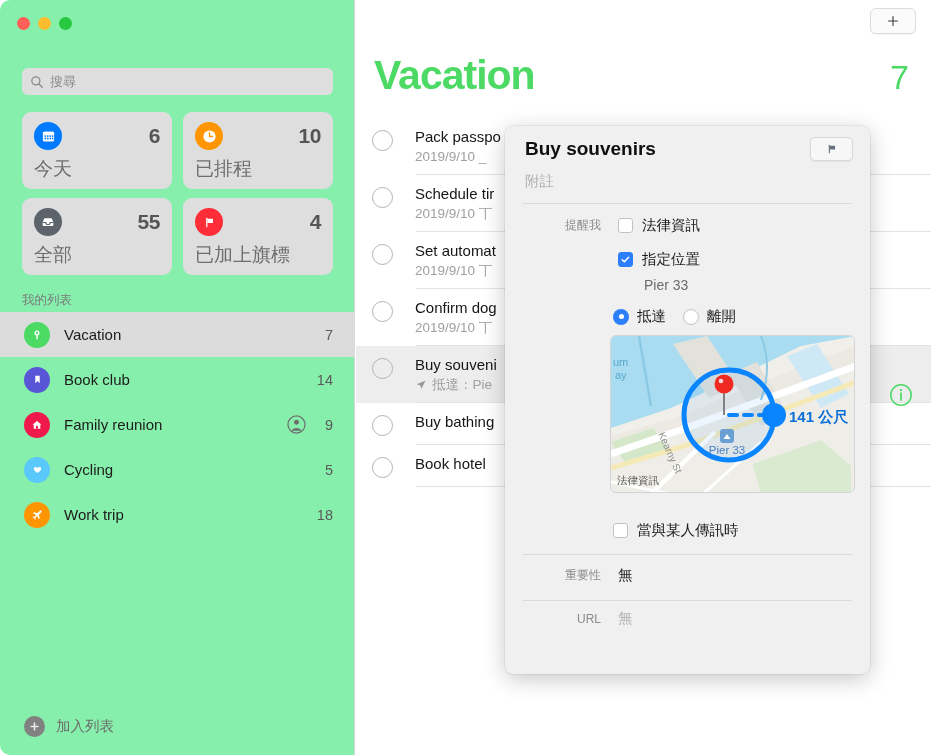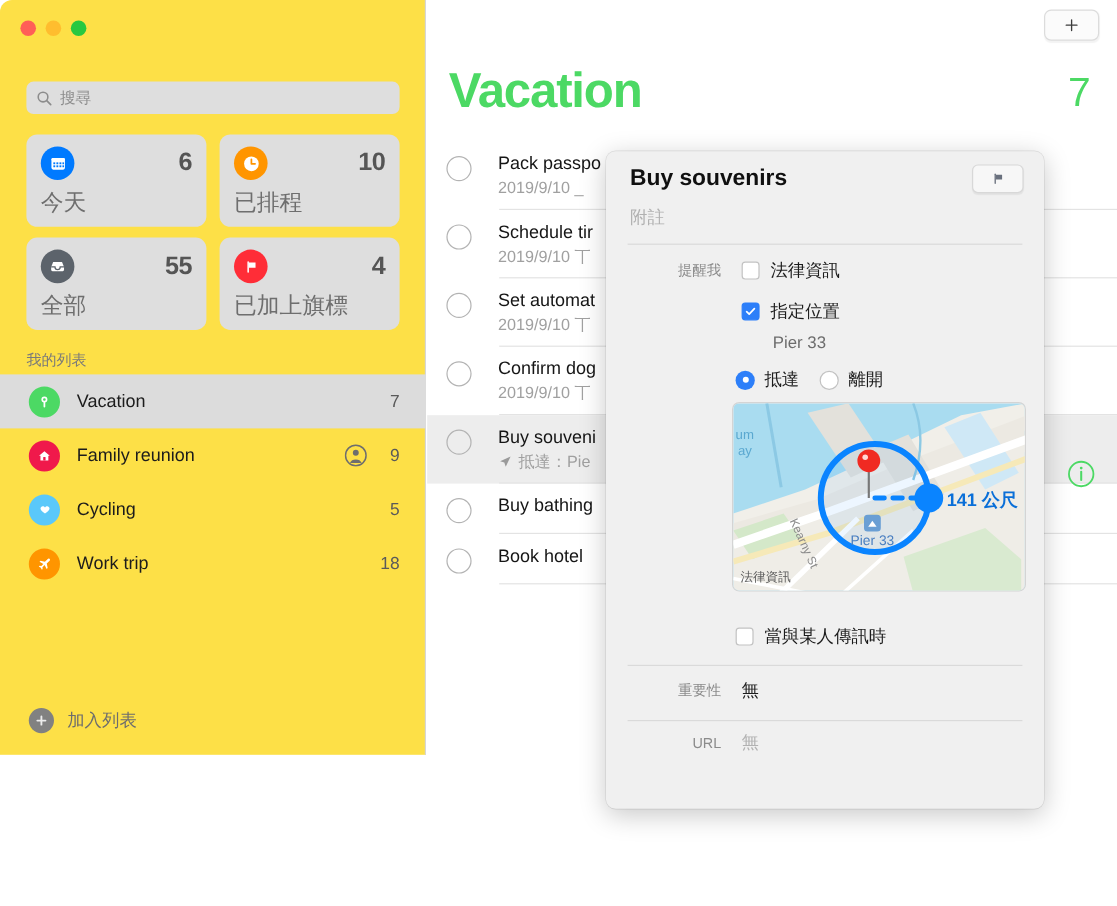--- a/index.html
+++ b/index.html
@@ -14,22 +14,22 @@
     position: relative;
     width: 931px; height: 755px;
     background: #ffffff;
     border-radius: 10px;
     overflow: hidden;
   }
 
   
   #sidebar {
     position: absolute; left: 0; top: 0;
-    width: 355px; height: 629px;
-    background: #fde047;
+    width: 355px; height: 755px;
+    background: #86efac;
     border-right: 1px solid #d6d6d6;
   }
   #traffic { position: absolute; left: 17px; top: 17px; display: flex; gap: 8px; }
   .tl { width: 13px; height: 13px; border-radius: 50%; }
   .tl.red { background: #ff5f57; }
   .tl.yellow { background: #ffbd2e; }
   .tl.green { background: #28c840; }
 
   #search-field {
     position: absolute; left: 22px; top: 68px;
@@ -253,20 +253,29 @@
         <div class="lr-ico" style="background:#4cd964">
           <svg viewBox="0 0 20 20" width="14" height="14">
             <circle cx="10" cy="7.1" r="2.6" fill="none" stroke="#fff" stroke-width="2"></circle>
             <path d="M10 9.6 V15.4" stroke="#fff" stroke-width="2.1" stroke-linecap="round"></path>
           </svg>
         </div>
         <span class="lr-name">Vacation</span>
         <span class="lr-count">7</span>
       </div>
 
+      <div class="list-row">
+        <div class="lr-ico" style="background:#5856d6">
+          <svg viewBox="0 0 20 20" width="13" height="13">
+            <path d="M6.6 4.4 H13.4 V15.6 L10 12.2 L6.6 15.6 Z" fill="#fff"></path>
+          </svg>
+        </div>
+        <span class="lr-name">Book club</span>
+        <span class="lr-count">14</span>
+      </div>
 
       <div class="list-row">
         <div class="lr-ico" style="background:#f0194b">
           <svg viewBox="0 0 20 20" width="14" height="14">
             <path d="M10 4.2 L16.4 9.6 H14.7 V15.4 H5.3 V9.6 H3.6 Z" fill="#fff"></path>
             <rect x="8.6" y="11.2" width="2.8" height="4.2" rx="0.6" fill="#f0194b"></rect>
           </svg>
         </div>
         <span class="lr-name">Family reunion</span>
         <svg class="lr-share" viewBox="0 0 20 20">

